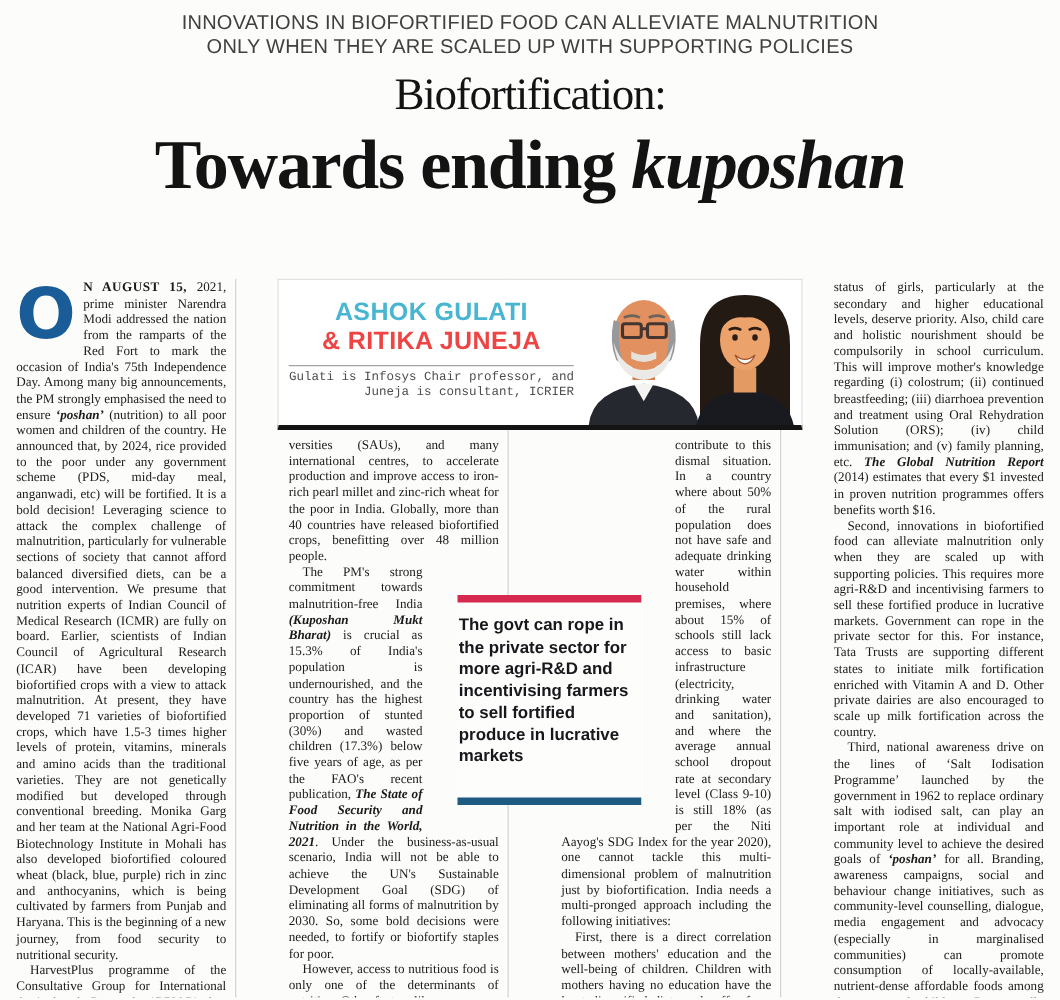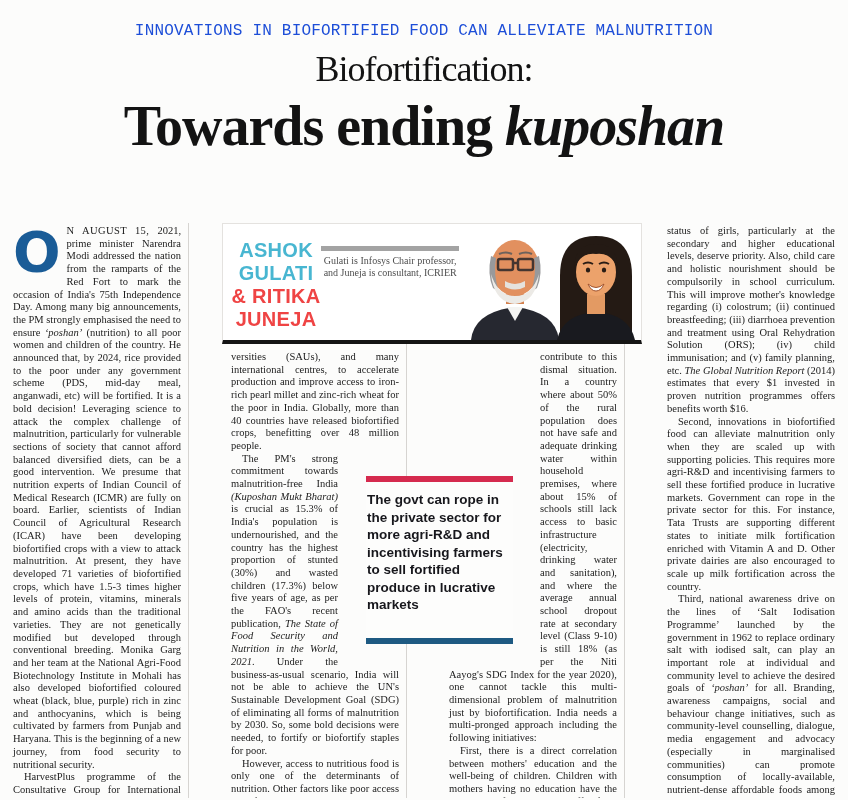--- a/index.html
+++ b/index.html
@@ -5,57 +5,58 @@
   html,body{margin:0;padding:0;}
   body{
     width:848px;height:800px;position:relative;overflow:hidden;
     background:#fcfcfb;color:#1b1b1b;
     font-family:"Liberation Serif", serif;
   }
   
   .masthead{text-align:center;padding-top:7px;}
   .kicker-row{font-family:"Liberation Sans", sans-serif;font-weight:bold;font-size:19px;line-height:21px;}
   .kicker-dot{display:inline-block;width:15px;height:14px;border-radius:50%;vertical-align:-1px;margin-right:8px;}
-  .deck{margin-top:15px;font-family:Liberation Mono, monospace;font-size:16px;line-height:19px;color:#1d4ed8;letter-spacing:.2px;}
+  .deck{margin-top:2px;font-family:Liberation Sans, sans-serif;font-size:16px;line-height:19px;color:#404040;letter-spacing:.2px;}
   
   .headline{text-align:center;margin-top:7px;color:#131313;}
   .headline .l1{font-size:36px;font-weight:400;line-height:56px;letter-spacing:-1px;}
   .headline .l2{font-size:56px;font-weight:700;line-height:58px;letter-spacing:-1px;}
   .headline .it{font-style:italic;}
   
   .article-area{position:absolute;left:6px;right:6px;top:223px;bottom:2px;display:flex;overflow:hidden;}
   .col{flex:1 1 0;padding:2px 7px 0;font-size:10.5px;line-height:12.7px;text-align:justify;box-sizing:border-box;}
   .col + .col{border-left:1px solid #d6d4d1;padding-left:42px;}
   .col.pad-top{padding-top:128px;}
   p.para{margin:0;}
   p.para.indent{text-indent:11px;}
-  .b{font-weight:normal;letter-spacing:.4px;}
-  .i{font-style:italic;}
+  .b{font-weight:bold;letter-spacing:.4px;}
+  .i{font-style:italic;font-weight:bold;}
   .drop{float:left;font-family:"DejaVu Sans", sans-serif;font-weight:700;font-size:56px;line-height:46px;margin:4px 6px 4px 0;}
   .pq-spacer{display:block;}
   
   .author-box{position:absolute;left:222px;top:223px;width:420px;height:121px;box-sizing:border-box;
     background:#ffffff;border:1px solid #e4e2df;border-bottom:4px solid #141414;display:flex;}
-  .author-left{width:57%;box-sizing:border-box;padding:15px 2px 0 8px;display:flex;flex-direction:row;}
+  .author-left{width:57%;box-sizing:border-box;padding:15px 2px 0 8px;display:flex;flex-direction:column;}
   .author-names{text-align:center;font-family:"Liberation Sans", sans-serif;font-weight:bold;font-size:20px;line-height:23px;letter-spacing:.3px;}
-  .author-caption{margin-top:7px;border-top:5px solid #a3a3a3;padding-top:4px;
-    font-family:Liberation Serif, serif;font-size:10px;line-height:12px;color:#4e4e4e;text-align:center;}
+  .author-caption{margin-top:7px;border-top:1px solid #a3a3a3;padding-top:4px;
+    font-family:Liberation Mono, monospace;font-size:10px;line-height:12px;color:#4e4e4e;text-align:right;}
   .portraits{flex:1;position:relative;overflow:hidden;}
   .portraits svg{position:absolute;bottom:0;right:0;}
   
   .pull-quote{position:absolute;left:366px;top:476px;width:147px;box-sizing:border-box;background:#fdfdfc;
     padding:9px 1px 24px;text-align:left;
     font-family:"Liberation Sans", sans-serif;font-weight:bold;font-size:13.5px;line-height:17.5px;color:#17171c;}
 </style>
 </head>
 <body>
 
 <div class="masthead">
   <div class="deck">
     <div>INNOVATIONS IN BIOFORTIFIED FOOD CAN ALLEVIATE MALNUTRITION</div>
+    <div>ONLY WHEN THEY ARE SCALED UP WITH SUPPORTING POLICIES</div>
   </div>
 </div>
 
 <h1 class="headline" style="margin:0;font-weight:400;">
   <div class="l1">Biofortification:</div>
   <div class="l2"><span>Towards ending </span><span class="it">kuposhan</span></div>
 </h1>
 
 <div class="article-area">
   <div class="col">

